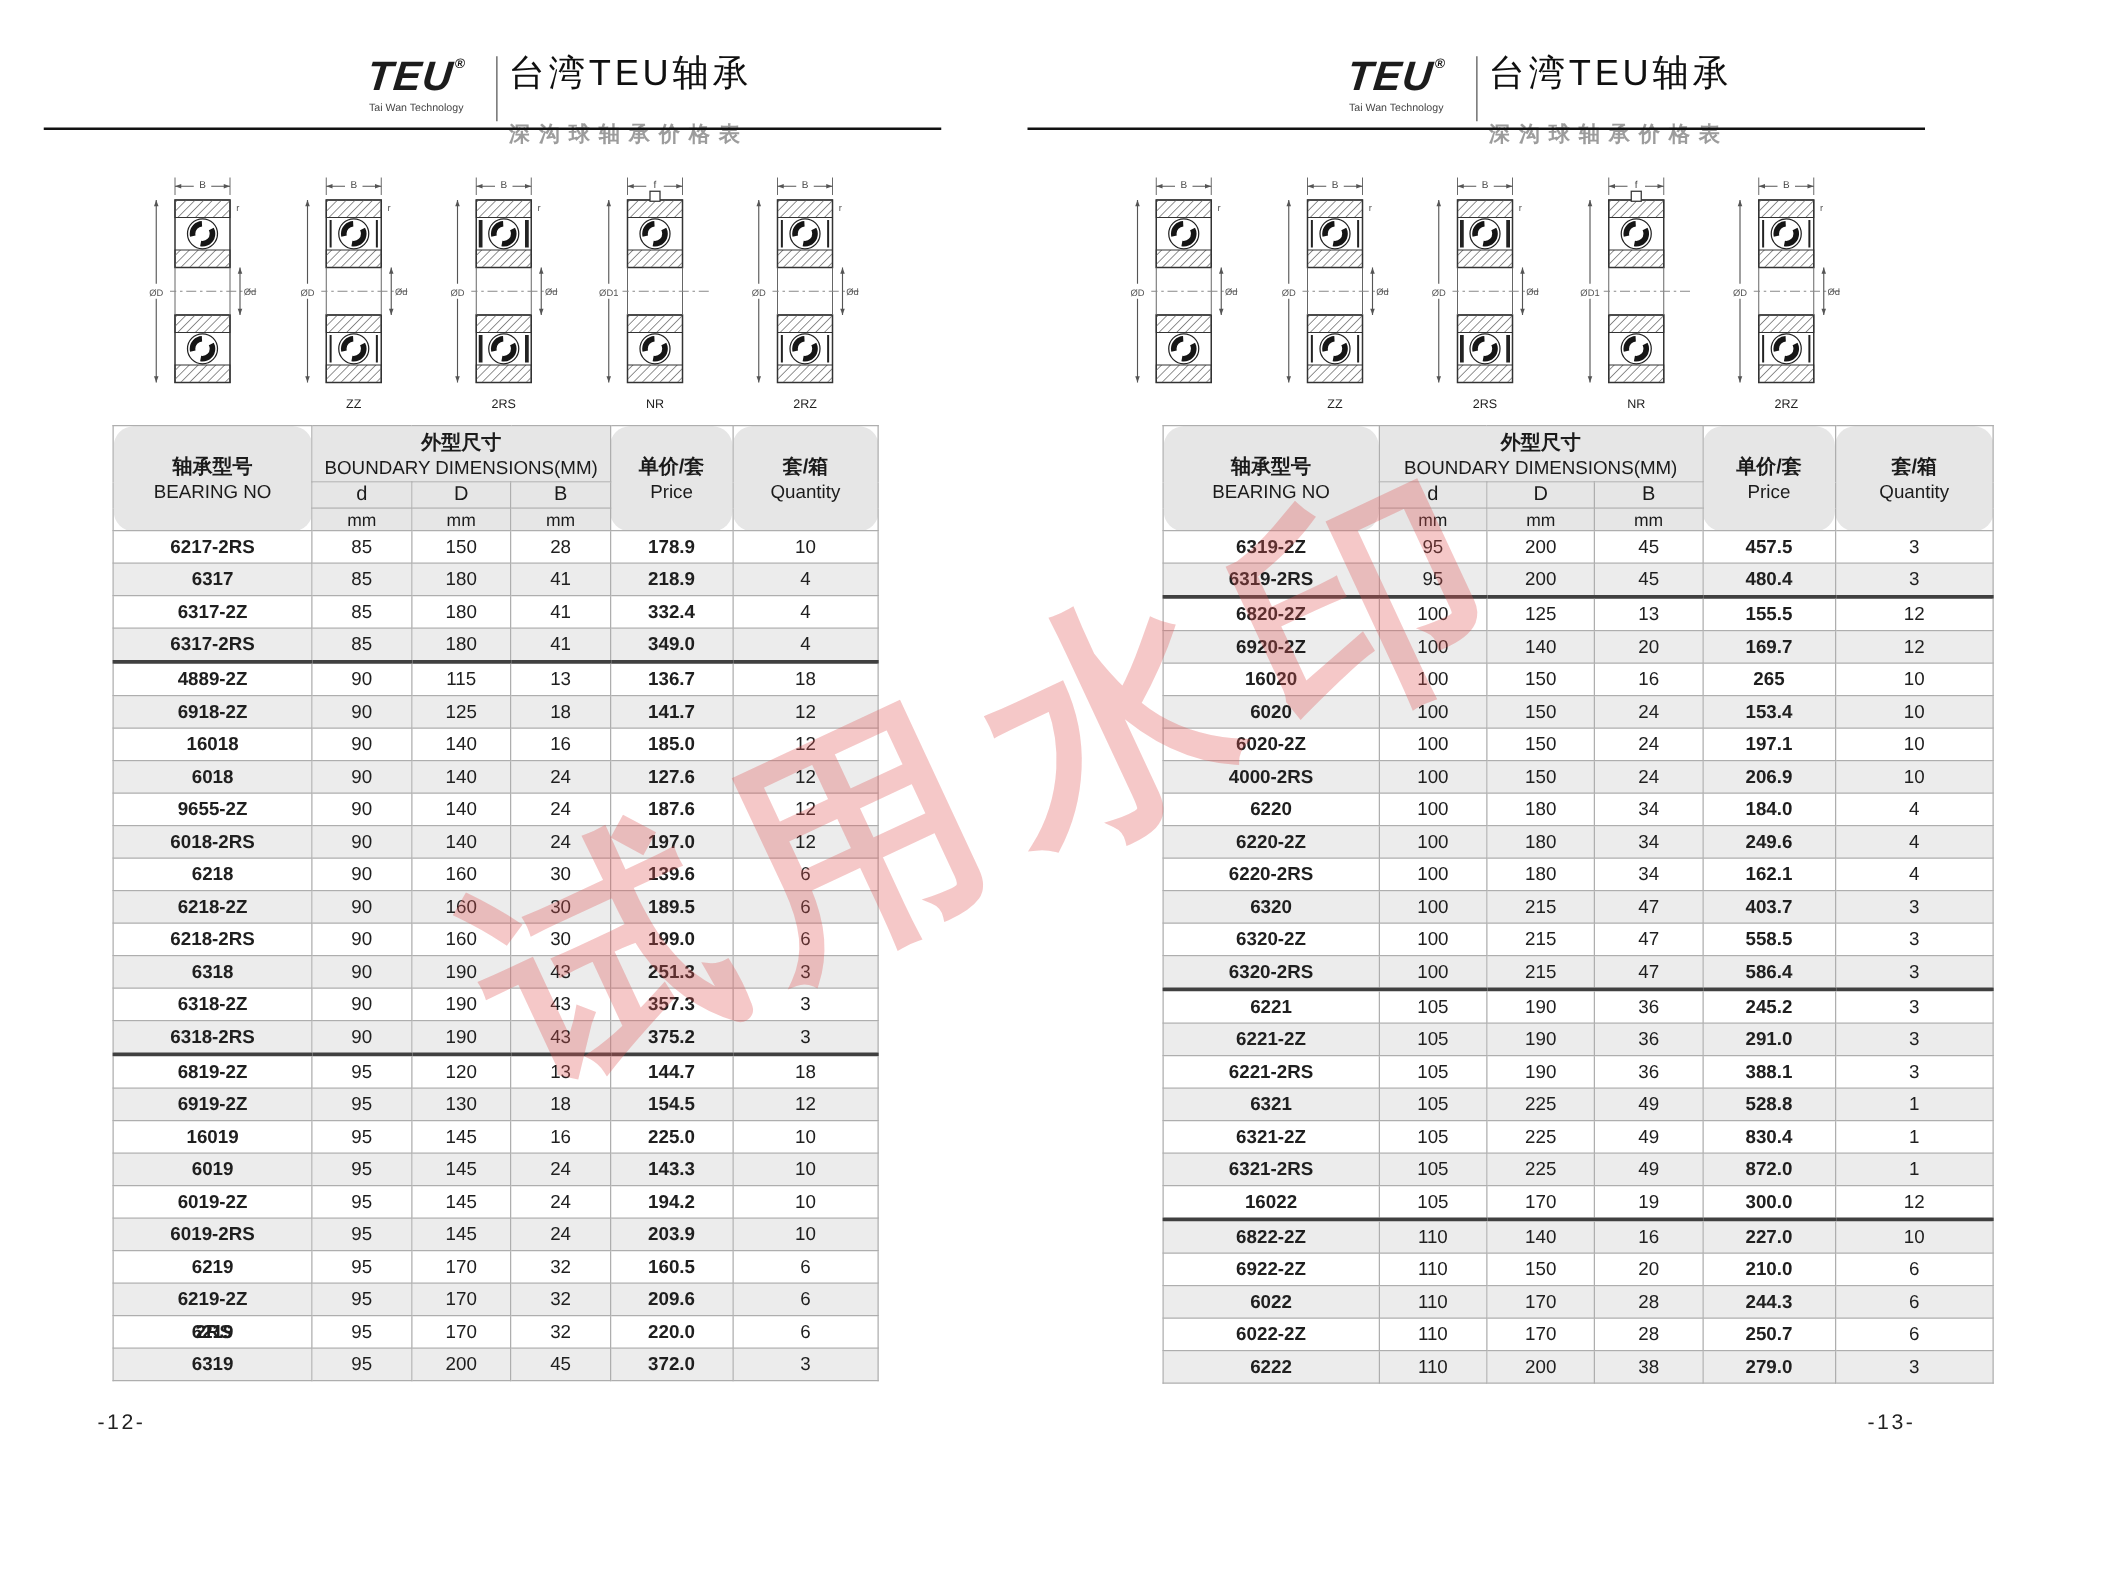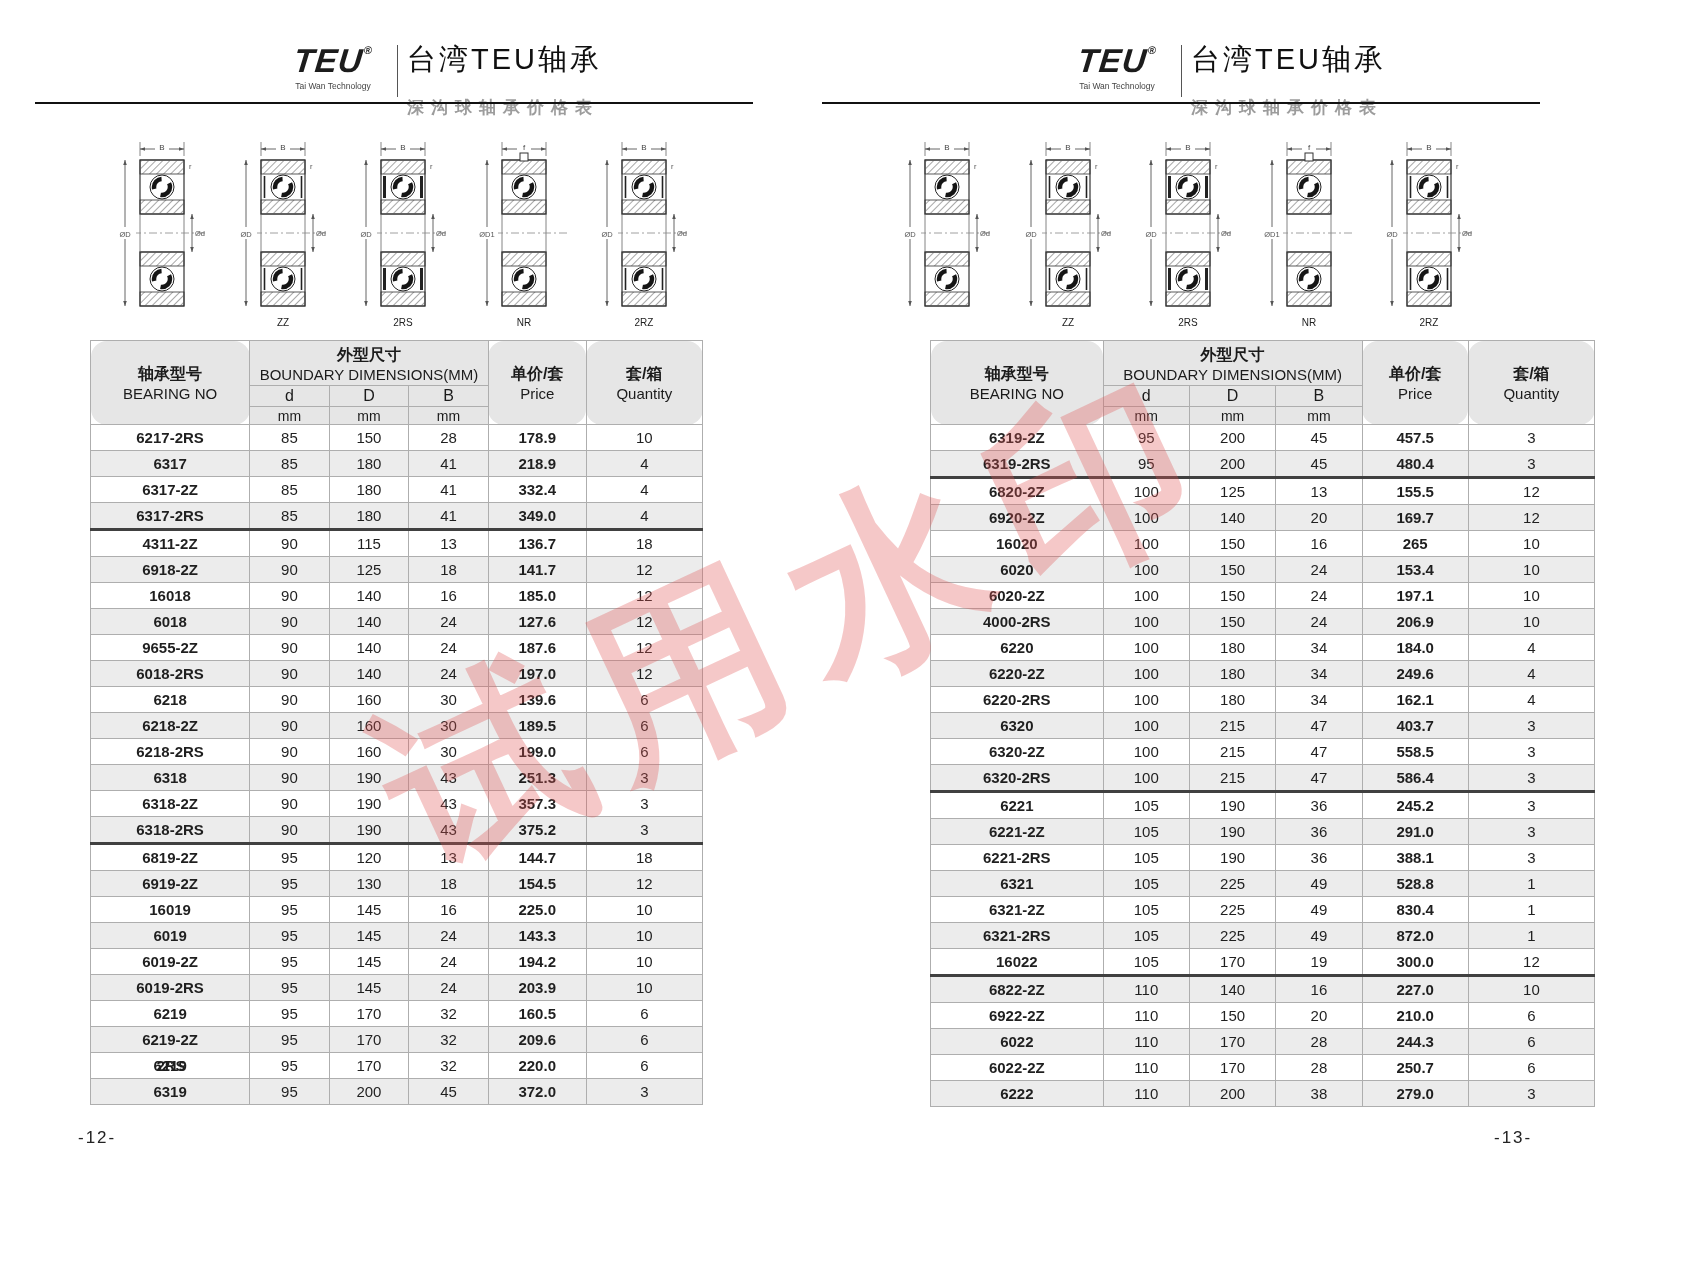--- a/index.html
+++ b/index.html
@@ -338,21 +338,21 @@
           </tr>
           <tr class="alt group-end">
             <td class="c-no">6317-2RS</td>
             <td>85</td>
             <td>180</td>
             <td>41</td>
             <td class="c-price">349.0</td>
             <td>4</td>
           </tr>
           <tr>
-            <td class="c-no">4311-2Z</td>
+            <td class="c-no">4889-2Z</td>
             <td>90</td>
             <td>115</td>
             <td>13</td>
             <td class="c-price">136.7</td>
             <td>18</td>
           </tr>
           <tr class="alt">
             <td class="c-no">6918-2Z</td>
             <td>90</td>
             <td>125</td>

